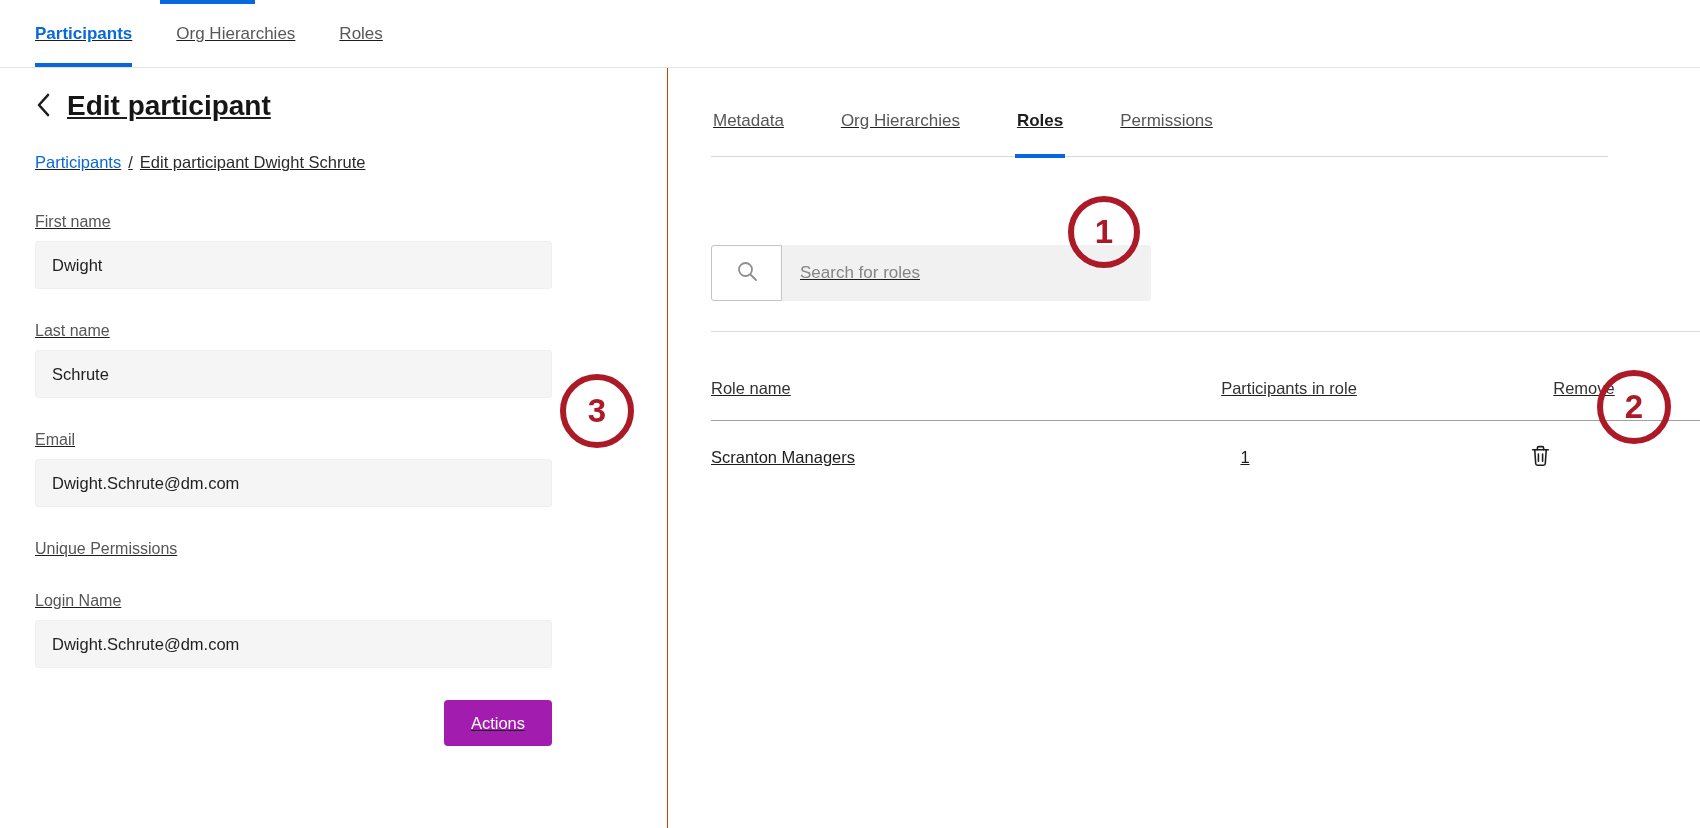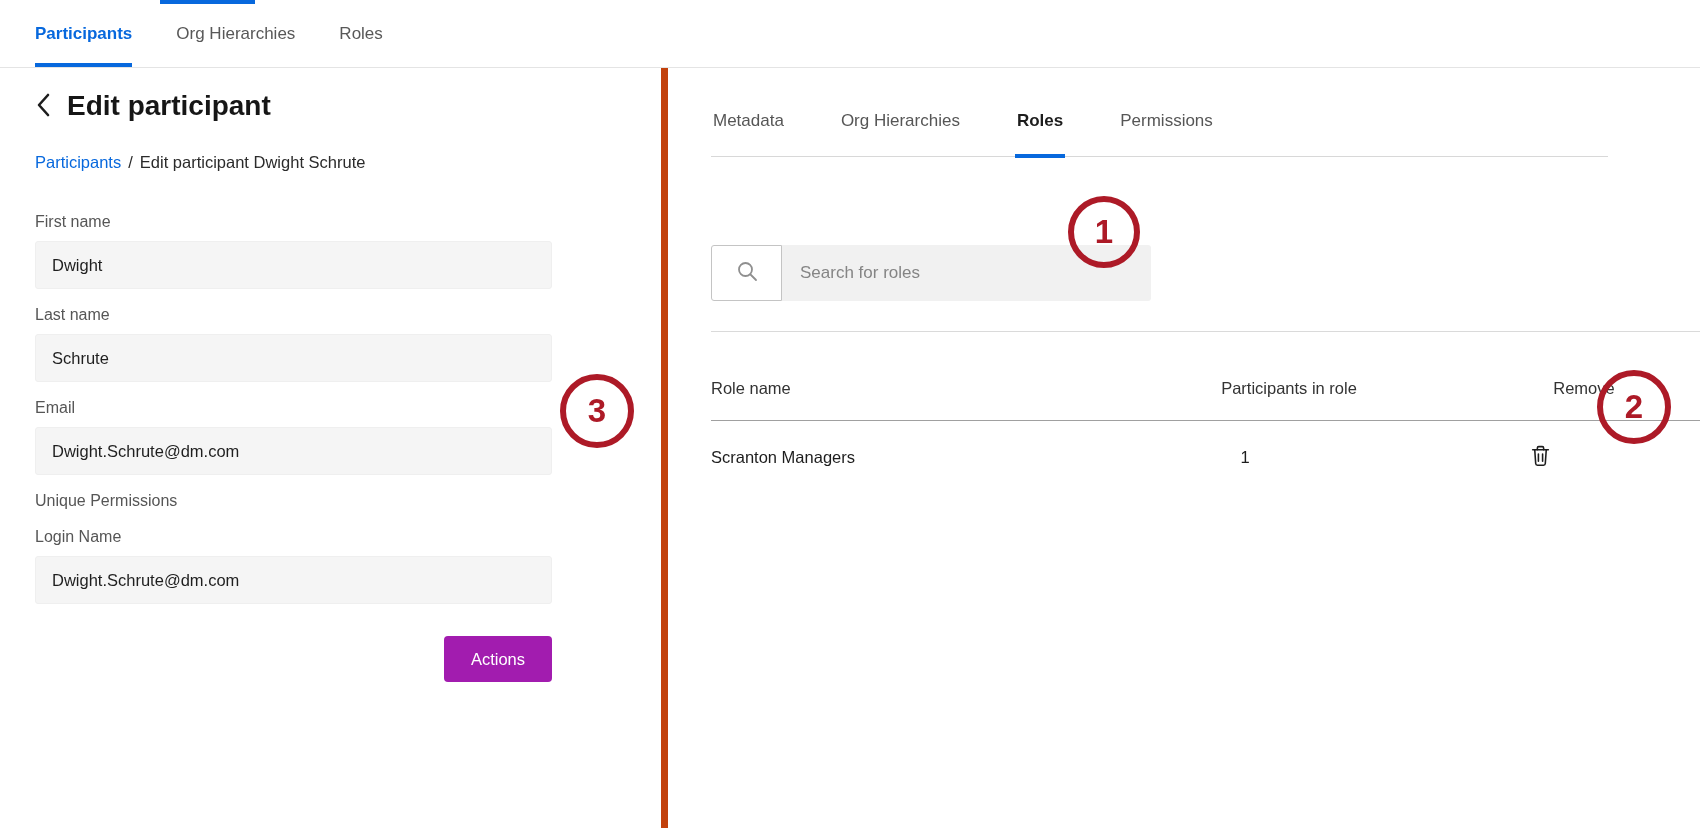--- a/index.html
+++ b/index.html
@@ -5,20 +5,21 @@
   * { box-sizing: border-box; }
   html, body { margin: 0; padding: 0; background: #ffffff; }
   body { font-family: "Liberation Sans", "DejaVu Sans", sans-serif; color: #1d1d1d; }
 
   .page {
     position: relative;
     width: 1700px;
     height: 828px;
     background: #ffffff;
     overflow: hidden;
+    text-decoration: underline;
   }
 
   
   .top-accent {
     position: absolute;
     top: 0; left: 160px;
     width: 95px; height: 4px;
     background: #0768dd;
     z-index: 5;
   }
@@ -48,21 +49,21 @@
     left: 0; right: 0; bottom: 0;
     height: 4px;
     background: #0768dd;
   }
 
   
   .content { display: flex; height: 760px; }
 
   .left-panel {
     width: 668px;
-    border-right: 7px solid #c2410c;
+    border-right: 1px solid #c2410c;
     padding-left: 35px;
   }
 
   .lp-header {
     margin-top: 20px;
     display: flex;
     align-items: center;
     gap: 16px;
   }
   .back-btn {
@@ -79,21 +80,21 @@
 
   .breadcrumb {
     margin-top: 27px;
     font-size: 16.5px;
     color: #2b2b2b;
     line-height: 22px;
   }
   .breadcrumb .crumb-link { color: #0768dd; cursor: pointer; text-decoration: none; }
   .breadcrumb .sep { margin: 0 7px; color: #2b2b2b; }
 
-  .field { margin-top: 16px; width: 517px; }
+  .field { margin-top: 32px; width: 517px; }
   .field.first { margin-top: 39px; }
   .field label {
     display: block;
     font-size: 16px;
     color: #565656;
     line-height: 20px;
     margin-bottom: 9px;
   }
   .field input {
     width: 100%;

